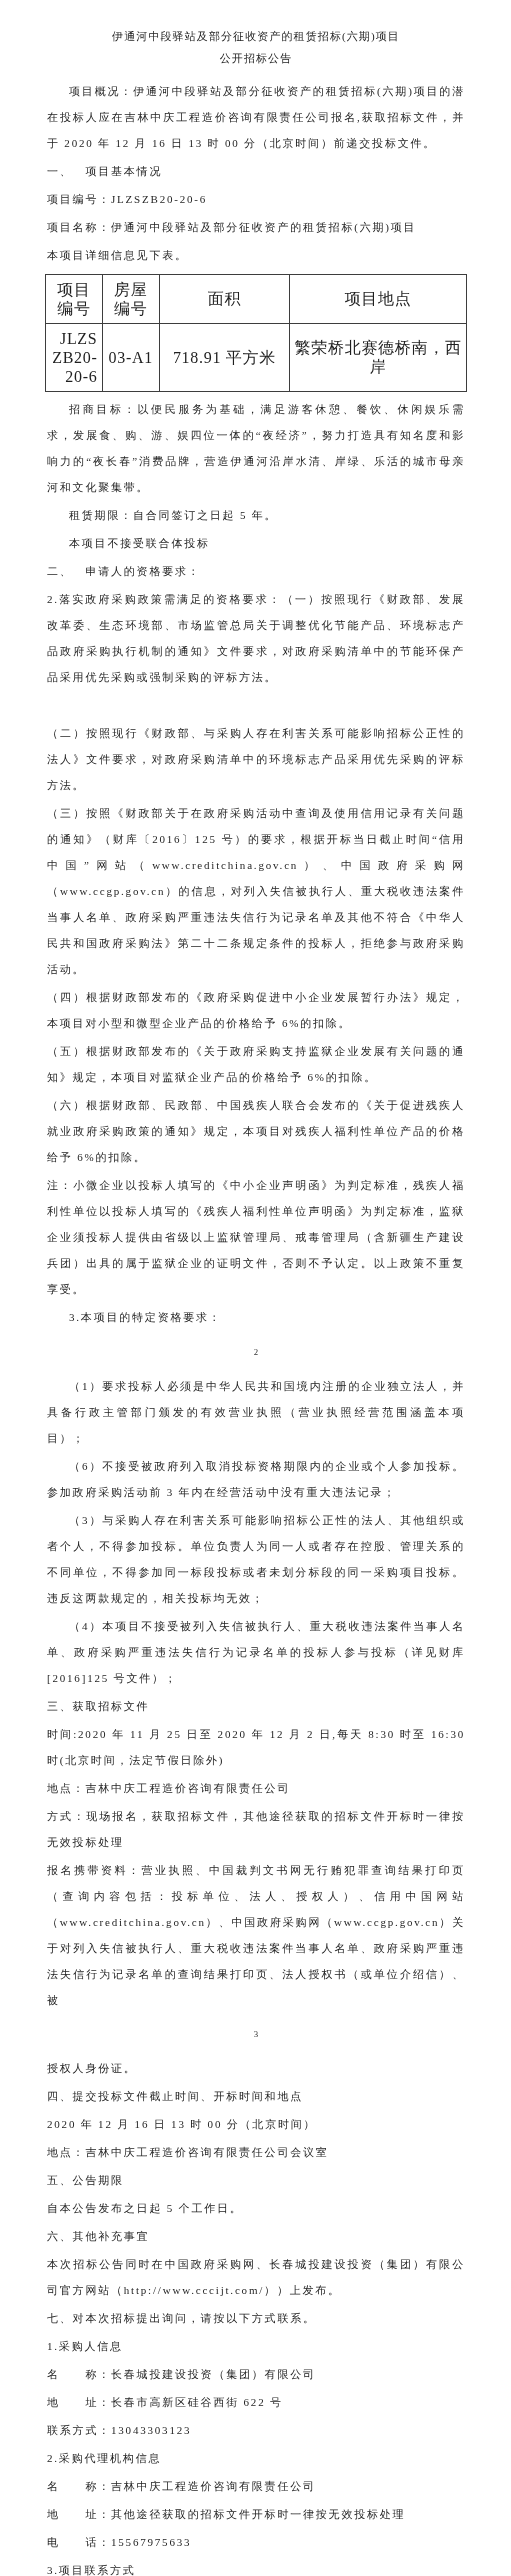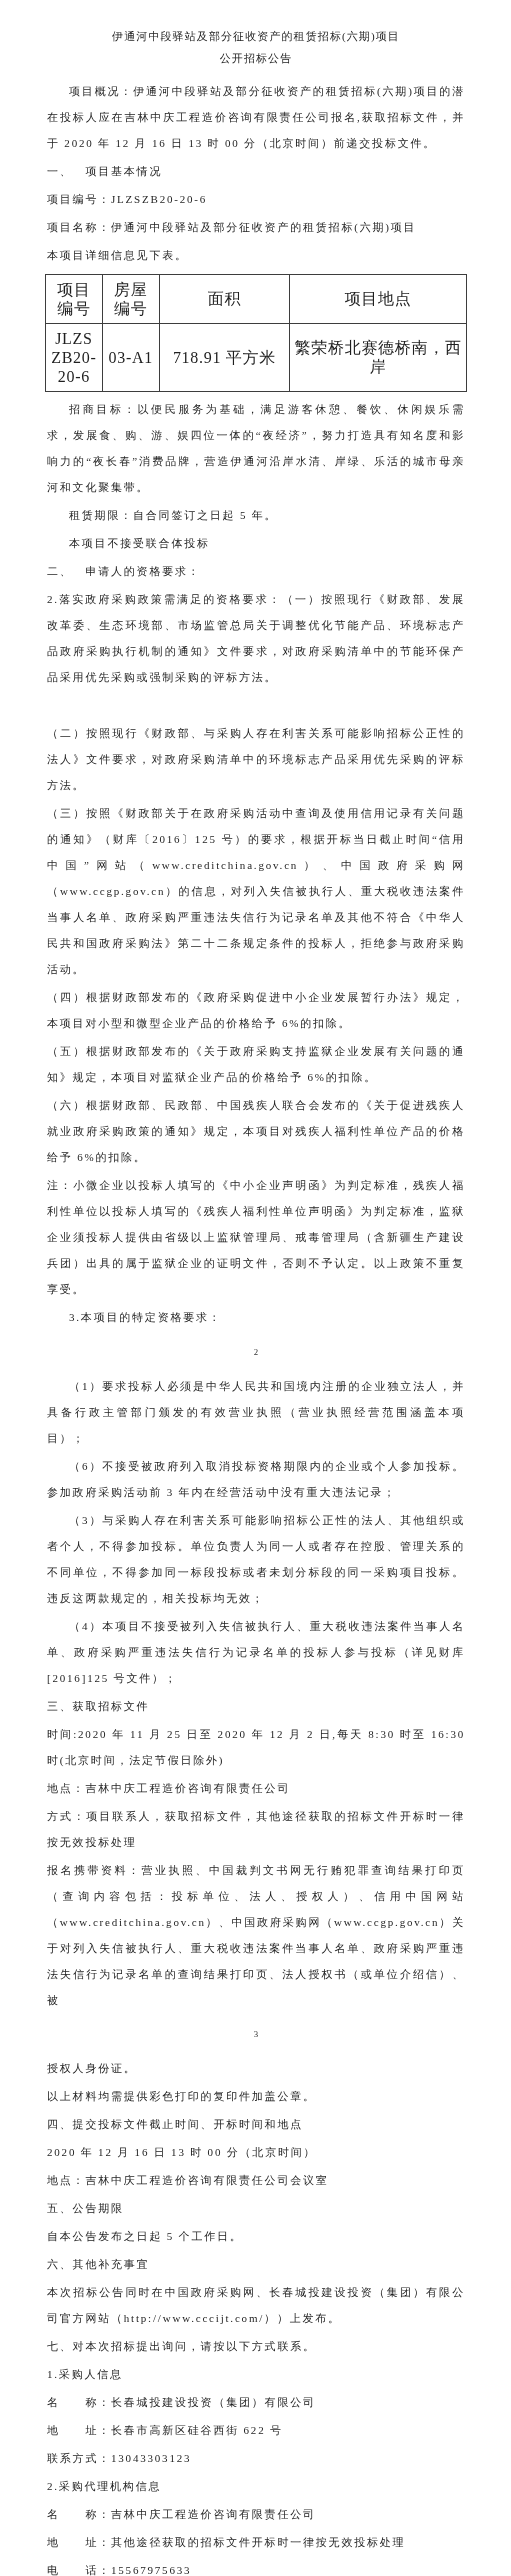--- a/index.html
+++ b/index.html
@@ -51,21 +51,21 @@
   table.info th, table.info td {
     border: 0.7px solid #3d3d3d;
     font-weight: normal;
     text-align: center;
     font-size: 16px;
     letter-spacing: 0.7px;
     line-height: 19px;
     padding: 5.1px 2.9px;
   }
   table.info td.code {
-    text-align: center;
+    text-align: right;
     word-break: break-all;
     padding-left: 4.4px;
     padding-right: 4.4px;
   }
 </style>
 </head>
 <body>
 
 <div class="doc">
 
@@ -122,27 +122,26 @@
   <div class="pgnum">2</div>
 
   <p class="indent">（1）要求投标人必须是中华人民共和国境内注册的企业独立法人，并具备行政主管部门颁发的有效营业执照（营业执照经营范围涵盖本项目）；</p>
   <p class="indent">（6）不接受被政府列入取消投标资格期限内的企业或个人参加投标。参加政府采购活动前 3 年内在经营活动中没有重大违法记录；</p>
   <p class="indent">（3）与采购人存在利害关系可能影响招标公正性的法人、其他组织或者个人，不得参加投标。单位负责人为同一人或者存在控股、管理关系的不同单位，不得参加同一标段投标或者未划分标段的同一采购项目投标。违反这两款规定的，相关投标均无效；</p>
   <p class="indent">（4）本项目不接受被列入失信被执行人、重大税收违法案件当事人名单、政府采购严重违法失信行为记录名单的投标人参与投标（详见财库[2016]125 号文件）；</p>
 
   <p>三、获取招标文件</p>
   <p>时间:2020 年 11 月 25 日至 2020 年 12 月 2 日,每天 8:30 时至 16:30 时(北京时间，法定节假日除外)</p>
   <p>地点：吉林中庆工程造价咨询有限责任公司</p>
-  <p>方式：项目联系人，获取招标文件，其他途径获取的招标文件开标时一律按无效投标处理</p>
+  <p>方式：现场报名，获取招标文件，其他途径获取的招标文件开标时一律按无效投标处理</p>
   <p>报名携带资料：营业执照、中国裁判文书网无行贿犯罪查询结果打印页（查询内容包括：投标单位、法人、授权人）、信用中国网站（www.creditchina.gov.cn）、中国政府采购网（www.ccgp.gov.cn）关于对列入失信被执行人、重大税收违法案件当事人名单、政府采购严重违法失信行为记录名单的查询结果打印页、法人授权书（或单位介绍信）、被</p>
 
   <div class="pgnum">3</div>
 
   <p>授权人身份证。</p>
-  <p>以上材料均需提供彩色打印的复印件加盖公章。</p>
 
   <p>四、提交投标文件截止时间、开标时间和地点</p>
   <p>2020 年 12 月 16 日 13 时 00 分（北京时间）</p>
   <p>地点：吉林中庆工程造价咨询有限责任公司会议室</p>
 
   <p>五、公告期限</p>
   <p>自本公告发布之日起 5 个工作日。</p>
 
   <p>六、其他补充事宜</p>
   <p>本次招标公告同时在中国政府采购网、长春城投建设投资（集团）有限公司官方网站（http://www.cccijt.com/））上发布。</p>

